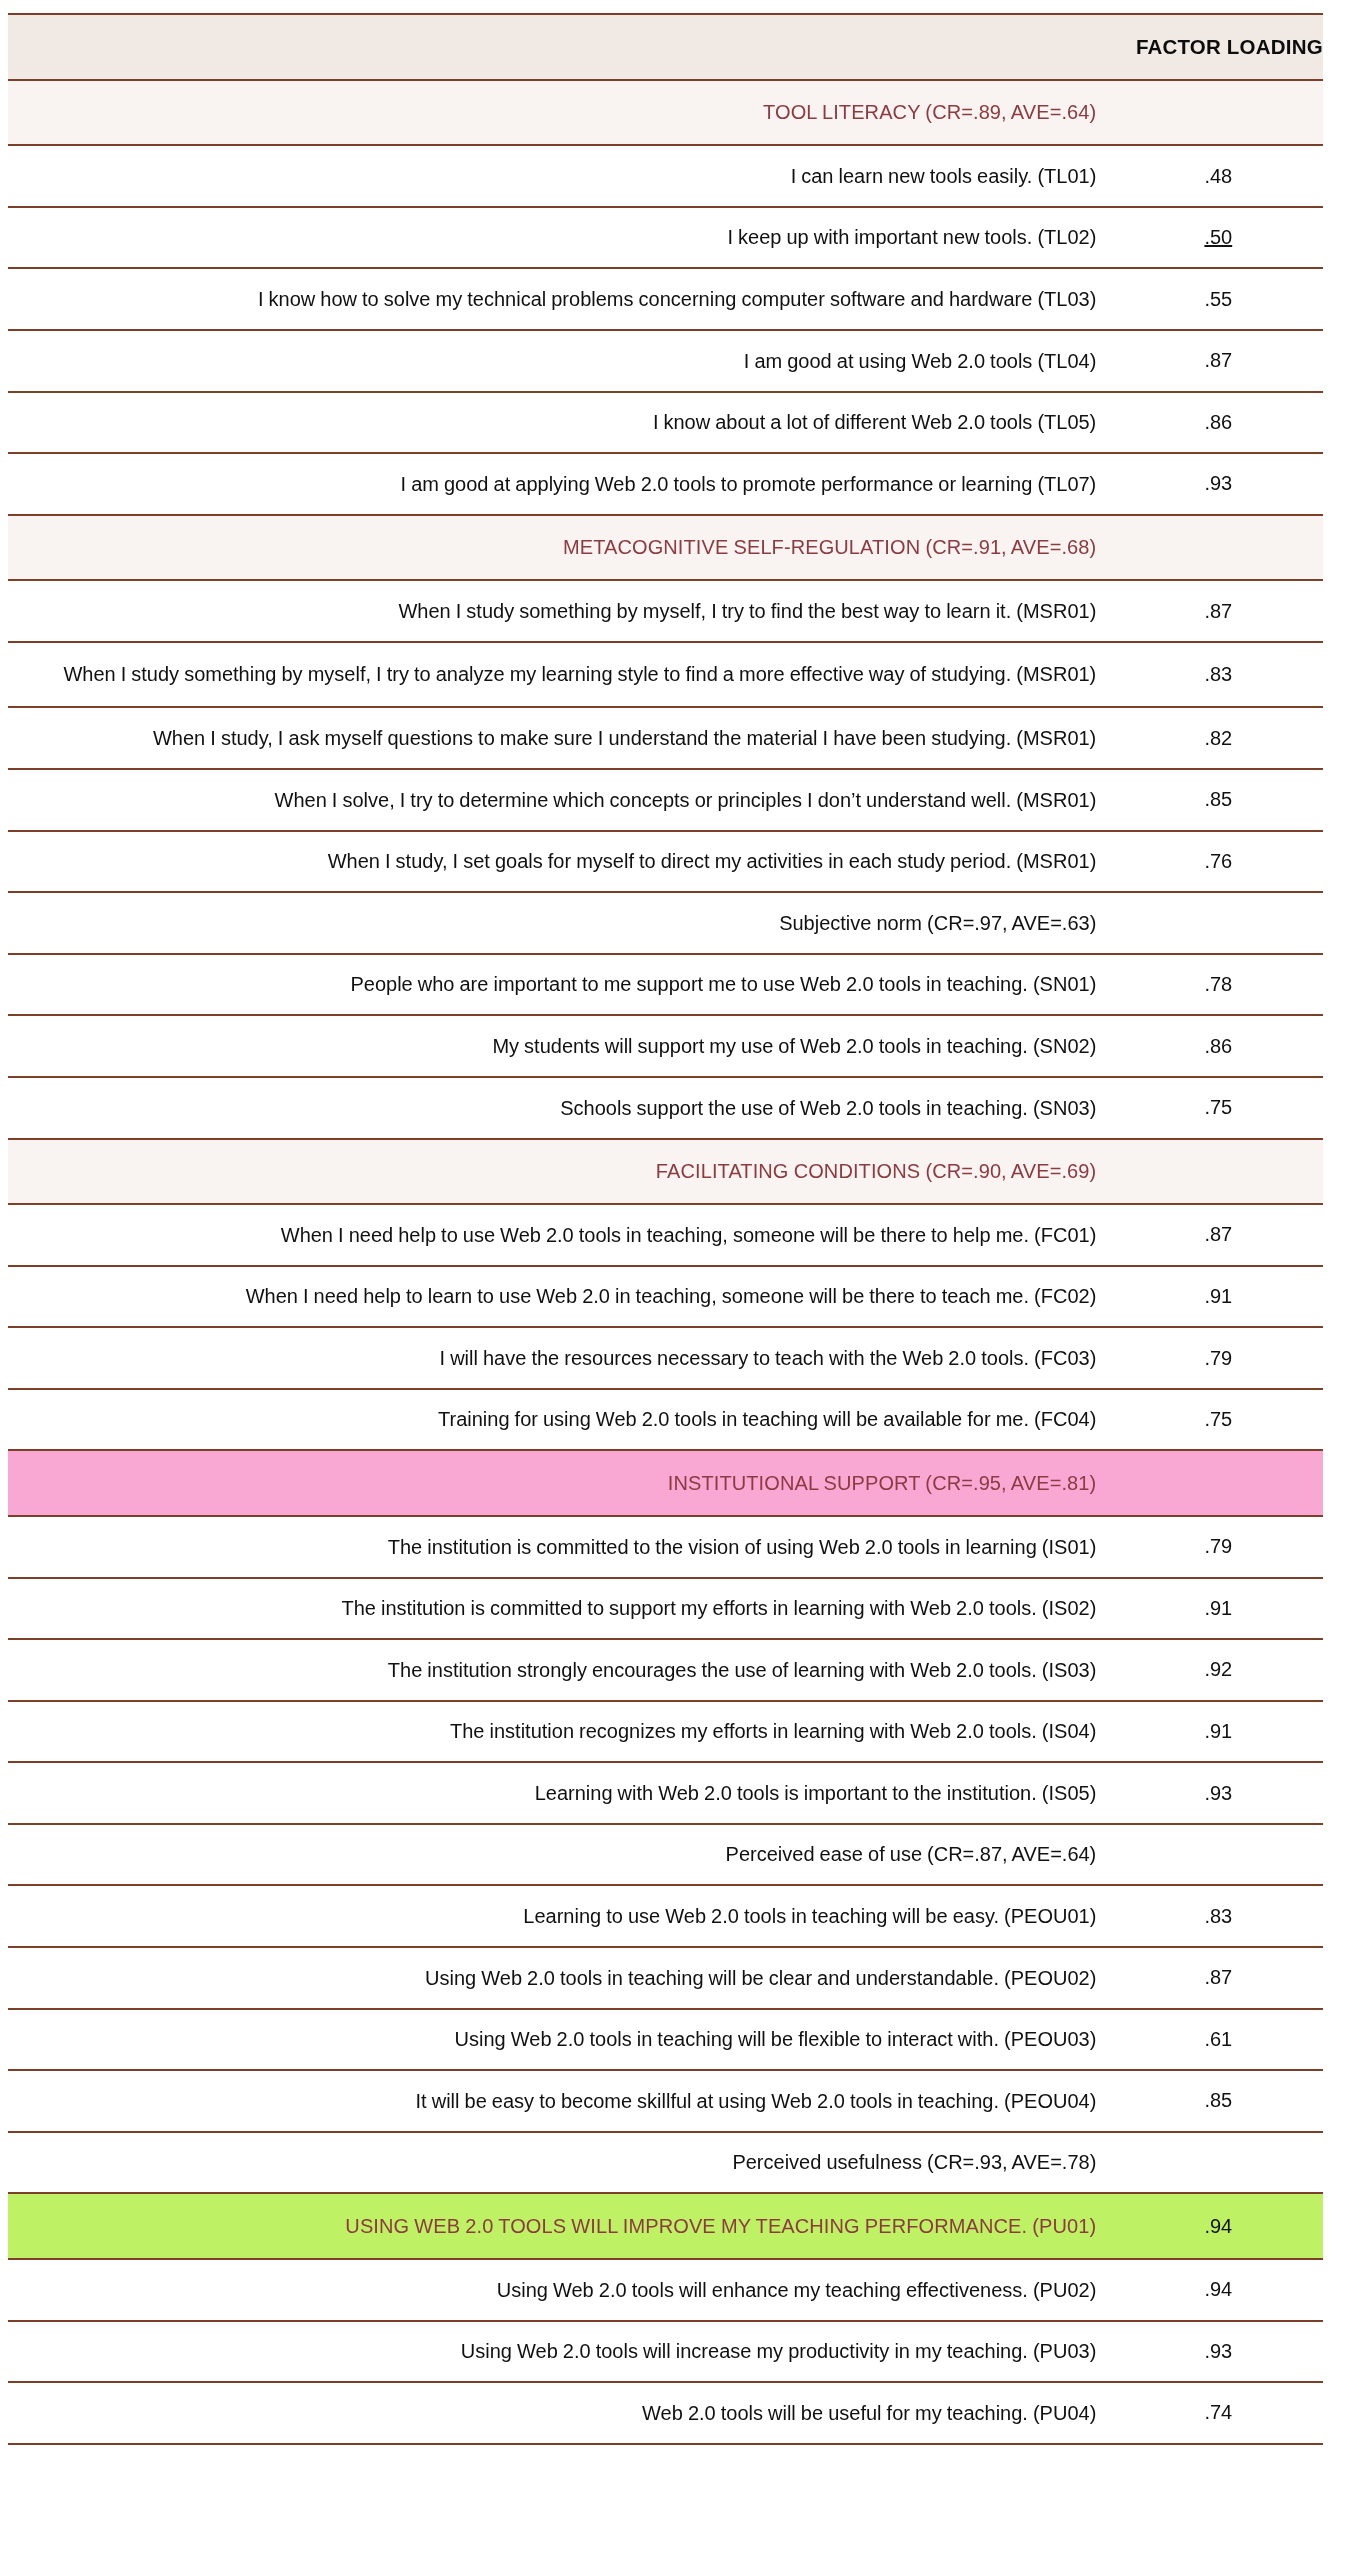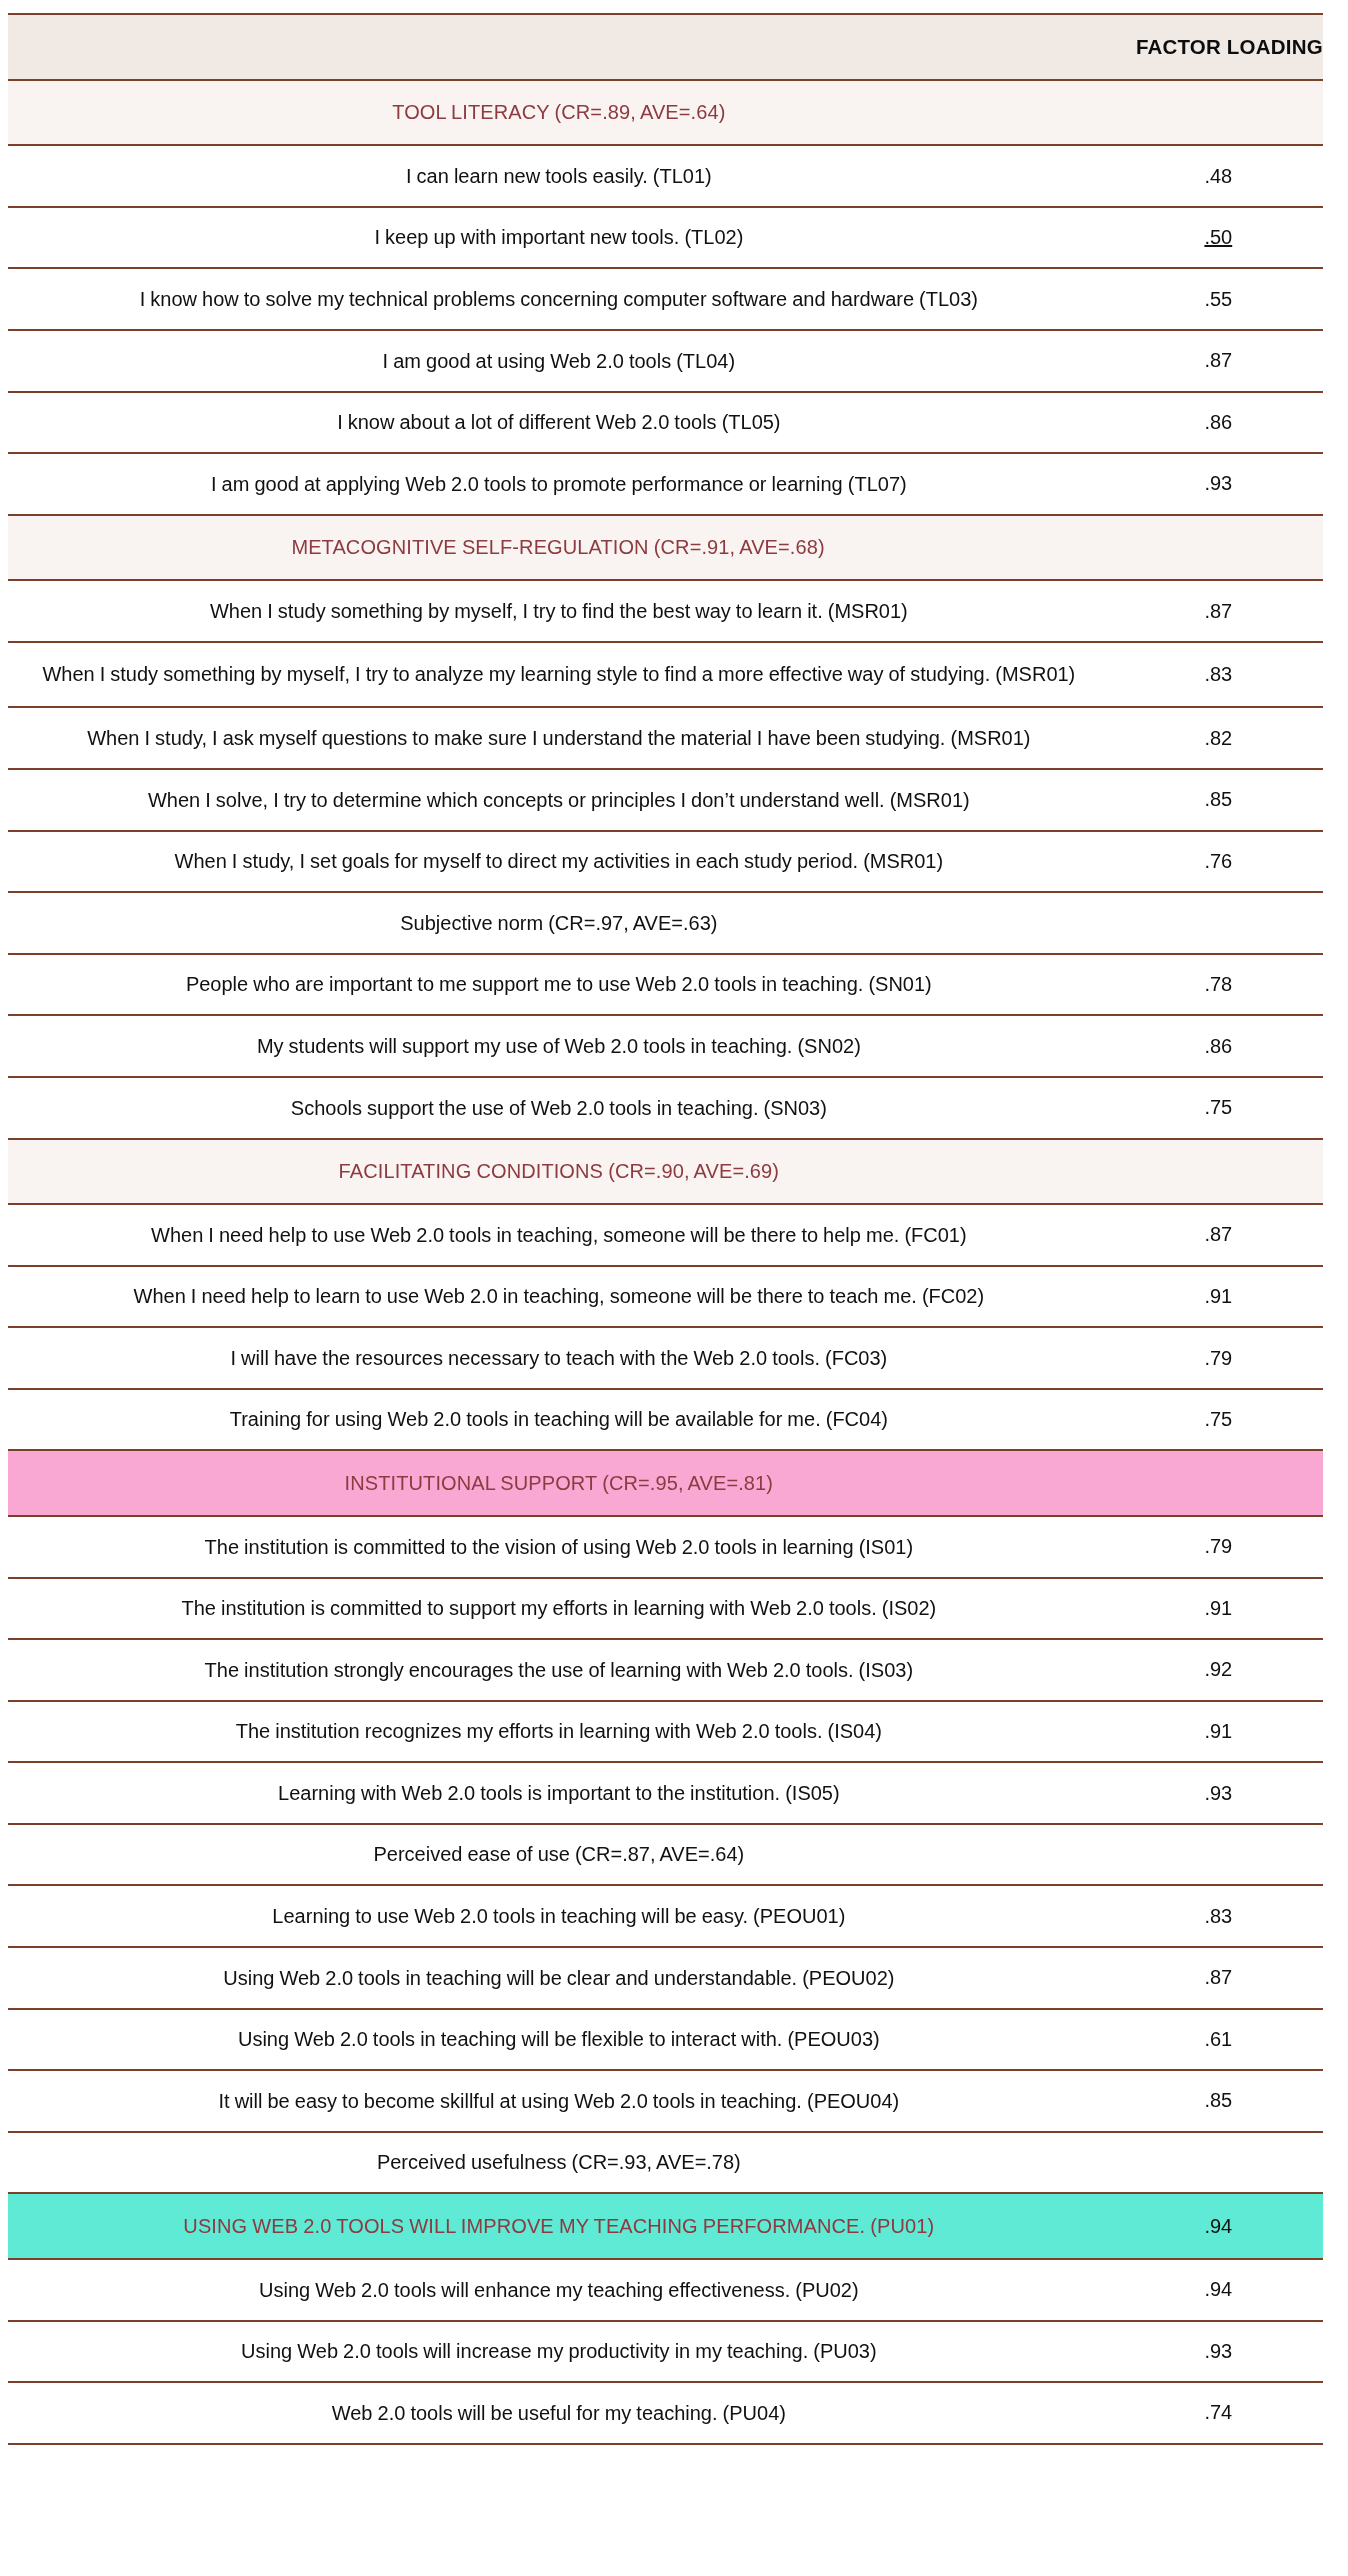--- a/index.html
+++ b/index.html
@@ -56,21 +56,21 @@
   }
 
   
   td.item-cell {
     border-bottom: 2.9px solid #7c3f27;
     padding: 13.6px 17.5px 13.6px 13.6px;
     font-size: 20px;
     line-height: 1.62;
     color: #111111;
     vertical-align: middle;
-    text-align: center;
+    text-align: right;
     word-spacing: -0.5px;
   }
   td.value-cell {
     border-bottom: 2.9px solid #7c3f27;
     padding: 13.6px 0 13.6px 0;
     font-size: 20px;
     color: #111111;
     vertical-align: middle;
     text-align: center;
     white-space: nowrap;
@@ -248,21 +248,21 @@
           <td class="value-cell" style="border-bottom-color: rgb(124, 63, 39);">.61</td>
         </tr>
         <tr>
           <td class="item-cell" style="border-bottom-color: rgb(124, 63, 39);">It will be easy to become skillful at using Web 2.0 tools in teaching. (PEOU04)</td>
           <td class="value-cell" style="border-bottom-color: rgb(124, 63, 39);">.85</td>
         </tr>
         <tr class="subsection-row">
           <td class="item-cell" style="border-bottom-color: rgb(124, 63, 39);">Perceived usefulness (CR=.93, AVE=.78)</td>
           <td class="value-cell" style="border-bottom-color: rgb(124, 63, 39);"></td>
         </tr>
-        <tr class="section-row tall-row" style="background: #5eead4;">
+        <tr class="section-row tall-row" style="background: #bef264;">
           <td class="item-cell" style="border-bottom-color: rgb(124, 63, 39); color: rgb(141, 58, 64);">USING WEB 2.0 TOOLS WILL IMPROVE MY TEACHING PERFORMANCE. (PU01)</td>
           <td class="value-cell" style="border-bottom-color: rgb(124, 63, 39);">.94</td>
         </tr>
         <tr>
           <td class="item-cell" style="border-bottom-color: rgb(124, 63, 39);">Using Web 2.0 tools will enhance my teaching effectiveness. (PU02)</td>
           <td class="value-cell" style="border-bottom-color: rgb(124, 63, 39);">.94</td>
         </tr>
         <tr>
           <td class="item-cell" style="border-bottom-color: rgb(124, 63, 39);">Using Web 2.0 tools will increase my productivity in my teaching. (PU03)</td>
           <td class="value-cell" style="border-bottom-color: rgb(124, 63, 39);">.93</td>

